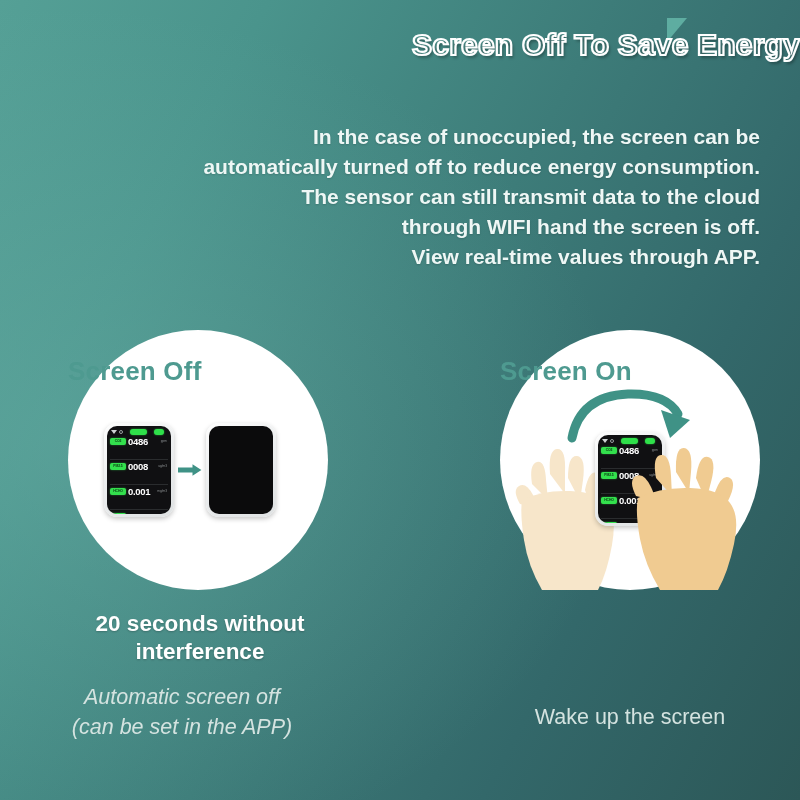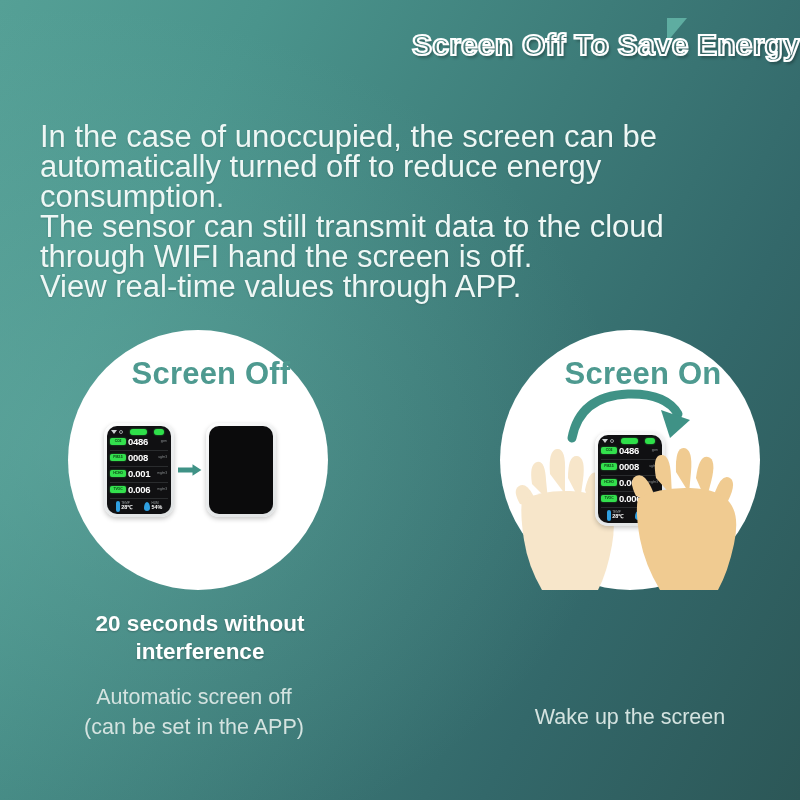--- a/index.html
+++ b/index.html
@@ -50,25 +50,25 @@
     text-shadow: 2px 3px 3px rgba(0,0,0,0.30);
     white-space: nowrap;
   }
 
   
   .intro {
     position: absolute;
     top: 122px;
     left: 40px;
     width: 720px;
-    text-align: left;
+    text-align: right;
     color: #eef7f5;
-    font-size: 31px;
+    font-size: 21px;
     line-height: 30px;
-    font-weight: 400;
+    font-weight: 700;
     text-shadow: 0 1px 2px rgba(0,0,0,0.16);
   }
   .intro-line { display: block; }
 
   
   .panel {
     position: absolute;
     width: 260px;
     height: 260px;
   }
@@ -81,24 +81,23 @@
     width: 260px;
     height: 260px;
     border-radius: 50%;
     background: #ffffff;
     overflow: hidden;
   }
 
   .panel-heading {
     position: absolute;
     top: 26px;
-    left: 13px;
+    left: 0;
     width: 260px;
-    text-align: center;
-    font-size: 31px;
+    font-size: 26px;
     font-weight: 700;
     color: #4e9a90;
     letter-spacing: 0.2px;
     z-index: 6;
   }
 
   
   .device {
     position: absolute;
     width: 70px;
@@ -150,21 +149,21 @@
   .sb-pill.wide  { width: 17px; margin-left: 5px; }
   .sb-pill.small { width: 10px; margin-left: 5px; }
 
   .rows { flex: 1; display: flex; flex-direction: column; gap: 1.5px; }
   .row {
     flex: 1;
     display: flex;
     align-items: center;
     gap: 2px;
     border-bottom: 0.7px solid #2a2c2e;
-    padding-bottom: 4px;
+    padding-bottom: 13px;
   }
   .row-badge {
     width: 16px;
     height: 7px;
     border-radius: 2px;
     background: #33e04d;
     color: #0a3a12;
     font-size: 3.4px;
     font-weight: 700;
     display: flex;
@@ -261,21 +260,21 @@
   }
   .caption-soft {
     position: absolute;
     text-align: center;
     color: #d4e3e0;
     font-size: 21.5px;
     font-weight: 400;
     line-height: 30px;
   }
   .cap-left-strong  { left: 40px;  top: 610px; width: 320px; }
-  .cap-left-soft    { left: 24px;  top: 682px; width: 340px; }
+  .cap-left-soft    { left: 12px;  top: 682px; width: 340px; font-style: italic; }
   .cap-right-strong { left: 470px; top: 618px; width: 320px; }
   .cap-right-soft   { left: 460px; top: 702px; width: 340px; }
 </style>
 </head>
 <body>
 
 <div id="poster">
 
   <div class="corner-tri"></div>
 

